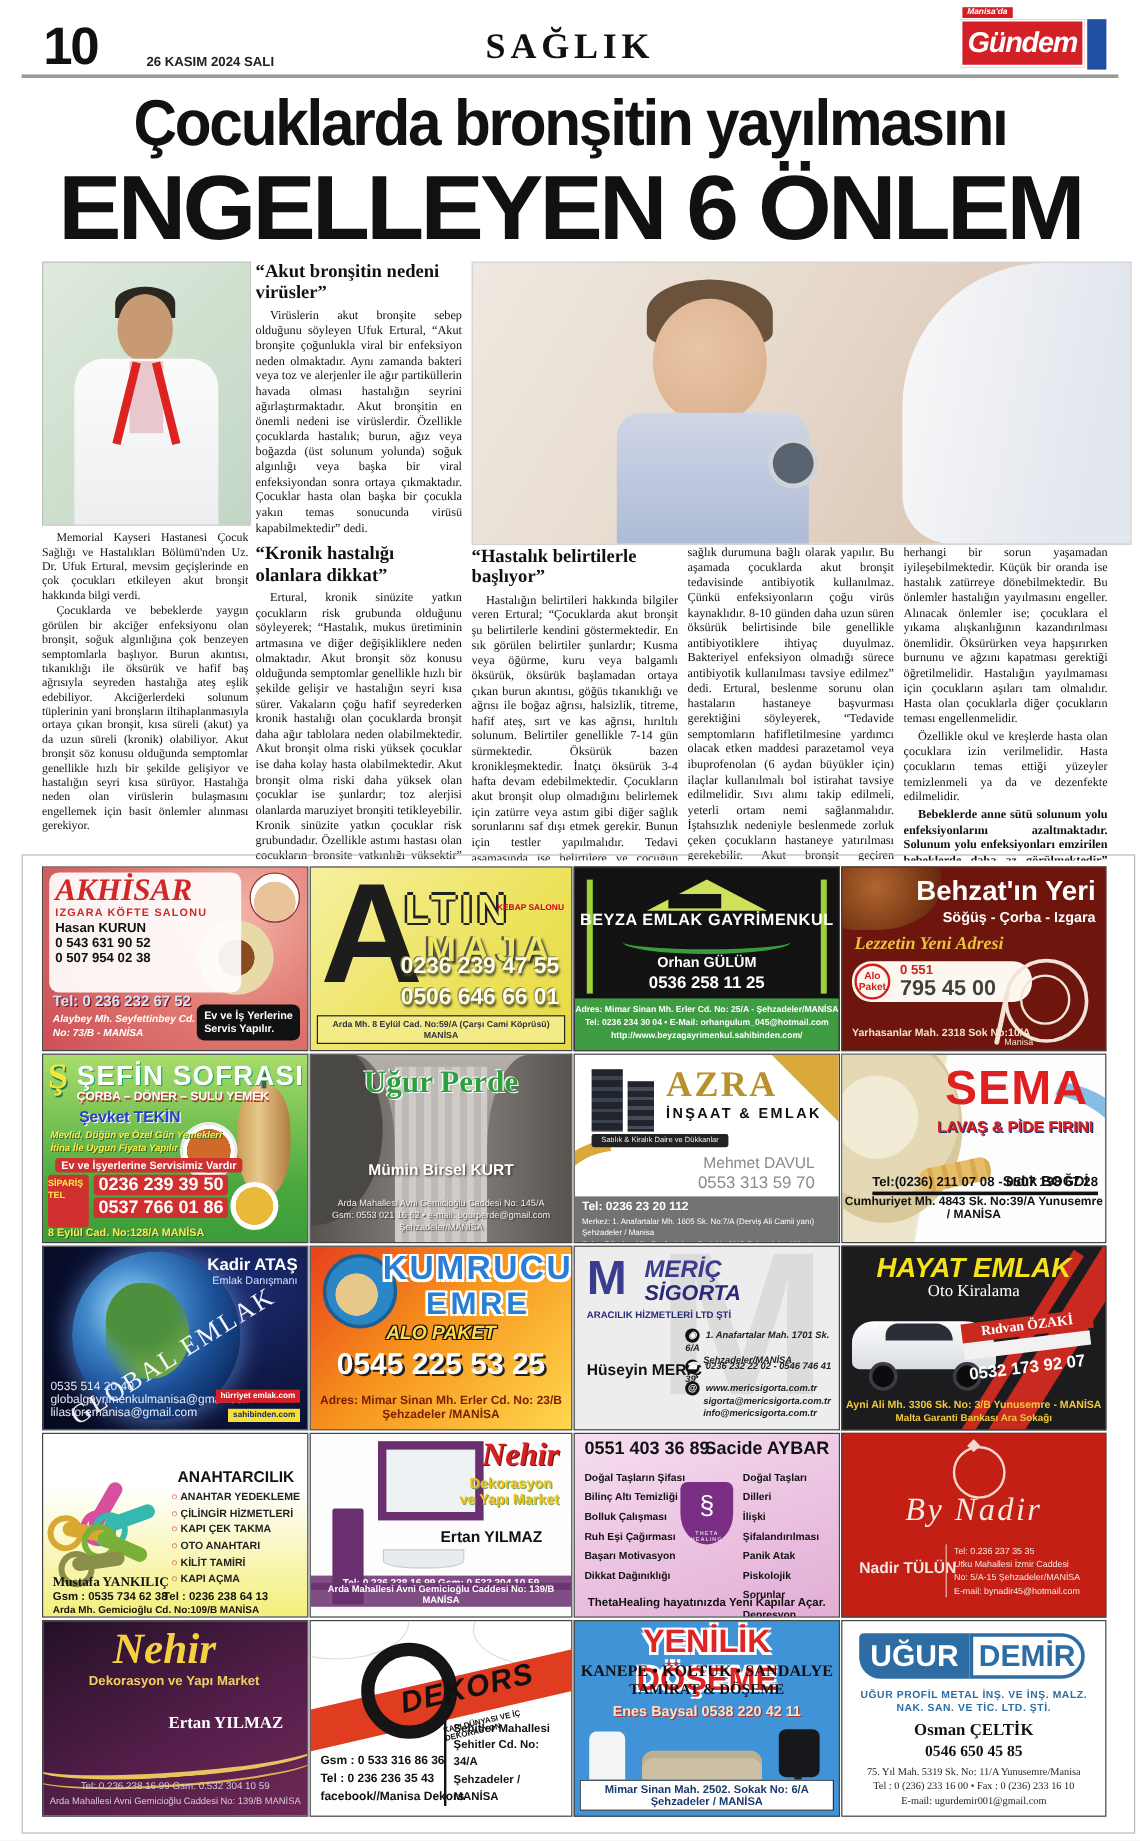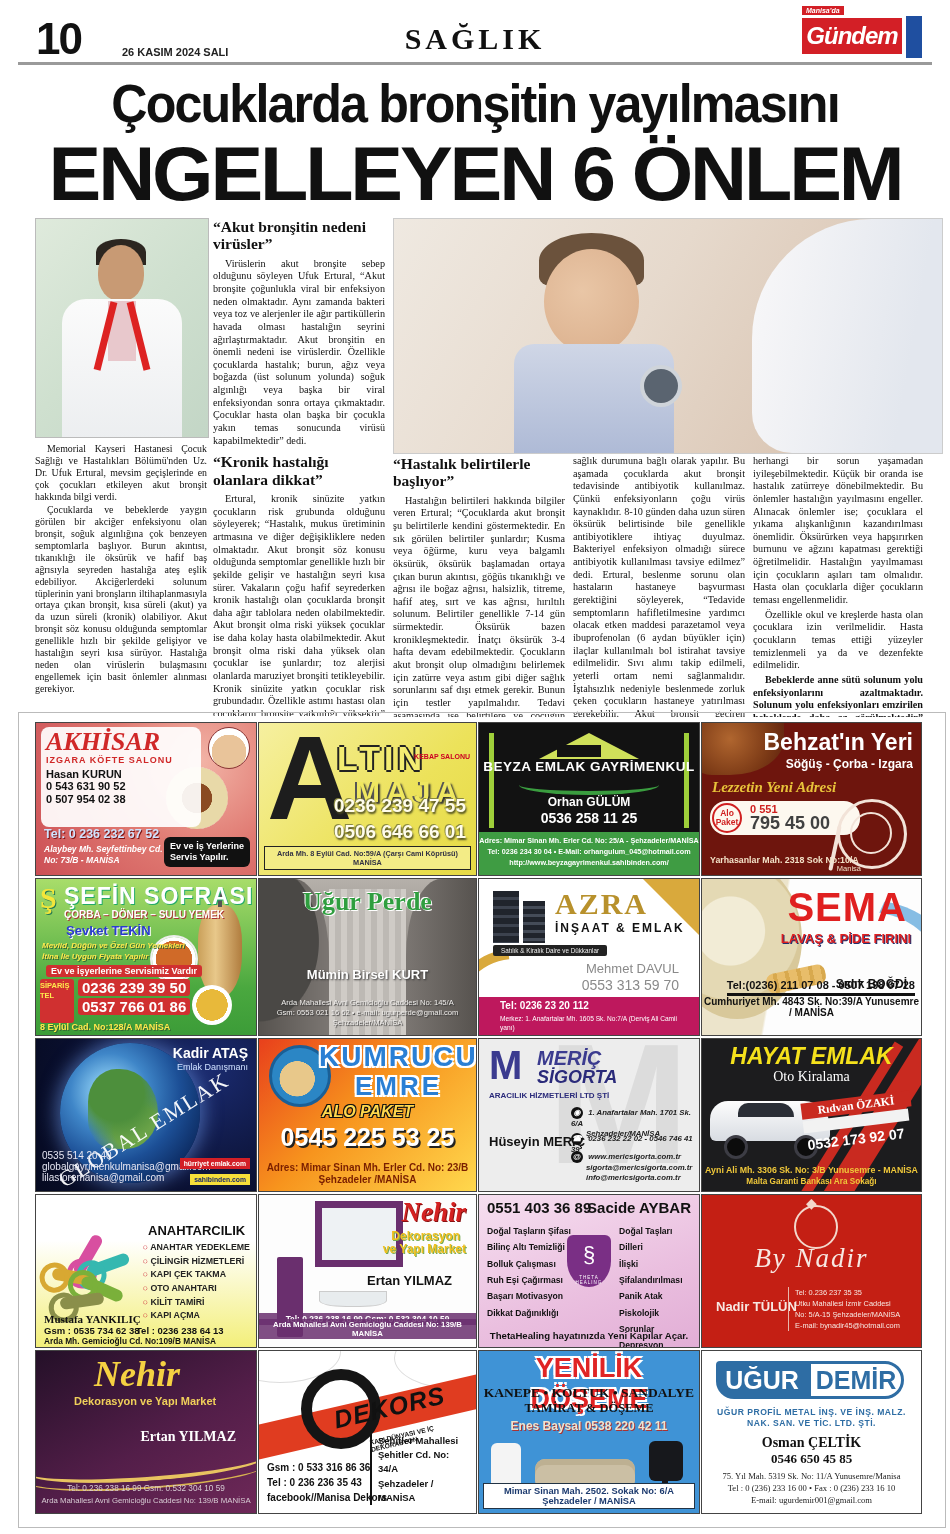--- a/index.html
+++ b/index.html
@@ -164,22 +164,22 @@
   .az-sw{position:absolute;left:-30px;top:70px;width:120px;height:120px;border-radius:50%;
          border-left:10px solid #d9a93c;border-top:10px solid transparent;transform:rotate(40deg);}
   .az-b1{position:absolute;left:14px;top:12px;width:26px;height:52px;background:repeating-linear-gradient(180deg,#20242c 0 6px,#3c424e 6px 9px);}
   .az-b2{position:absolute;left:44px;top:22px;width:22px;height:42px;background:repeating-linear-gradient(180deg,#20242c 0 5px,#454c58 5px 8px);}
   .az-title{position:absolute;left:76px;top:8px;font-family:"Liberation Serif",serif;font-weight:bold;
             font-size:30px;color:#b8912c;letter-spacing:2px;}
   .az-sub{position:absolute;left:76px;top:42px;font-size:12px;font-weight:bold;letter-spacing:2px;color:#111;}
   .az-strip{position:absolute;left:14px;top:66px;background:#222;color:#eee;font-size:6.3px;padding:2px 8px;border-radius:2px;}
   .az-name{position:absolute;right:20px;top:82px;font-size:13px;color:#8a8a8a;}
   .az-ph{position:absolute;right:20px;top:98px;font-size:14px;color:#8a8a8a;}
-  .az-foot{position:absolute;left:0;bottom:0;width:100%;height:38px;background:#be185d;color:#fff;
-           padding:2px 21px;box-sizing:border-box;font-size:6.6px;line-height:1.45;}
+  .az-foot{position:absolute;left:0;bottom:0;width:100%;height:38px;background:#737373;color:#fff;
+           padding:2px 6px;box-sizing:border-box;font-size:6.6px;line-height:1.45;}
   .az-tel{font-size:10px;font-weight:bold;}
   
   .ad-sema{background:linear-gradient(100deg,#ece4cb 0 35%,#fdfdfd 36%);}
   .se-lavas{position:absolute;left:-30px;top:-20px;width:130px;height:160px;border-radius:50%;
             background:radial-gradient(circle at 45% 45%,#f2ecd6 0 30%,#e4d9b4 31% 60%,#d8c89a 61%);}
   .se-swoosh{position:absolute;right:-40px;bottom:-50px;width:200px;height:170px;border-radius:50%;
              border-right:14px solid #86bde4;border-top:10px solid transparent;transform:rotate(-30deg);}
   .se-sticks{position:absolute;left:64px;top:90px;width:60px;height:20px;background:repeating-linear-gradient(90deg,#e8bd6a 0 8px,#d8a94e 8px 12px);border-radius:8px;transform:rotate(-12deg);}
   .se-title{position:absolute;right:14px;top:6px;font-size:40px;font-weight:900;color:#e02020;letter-spacing:1px;}
   .se-sub{position:absolute;right:10px;top:52px;font-size:13px;font-weight:900;color:#e02020;text-shadow:1px 1px 0 #23306e;}

